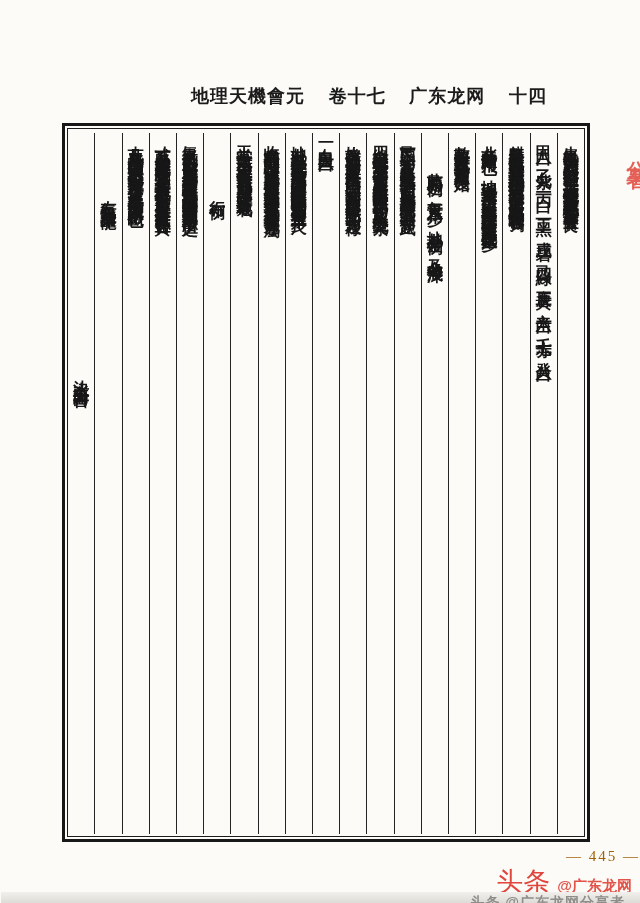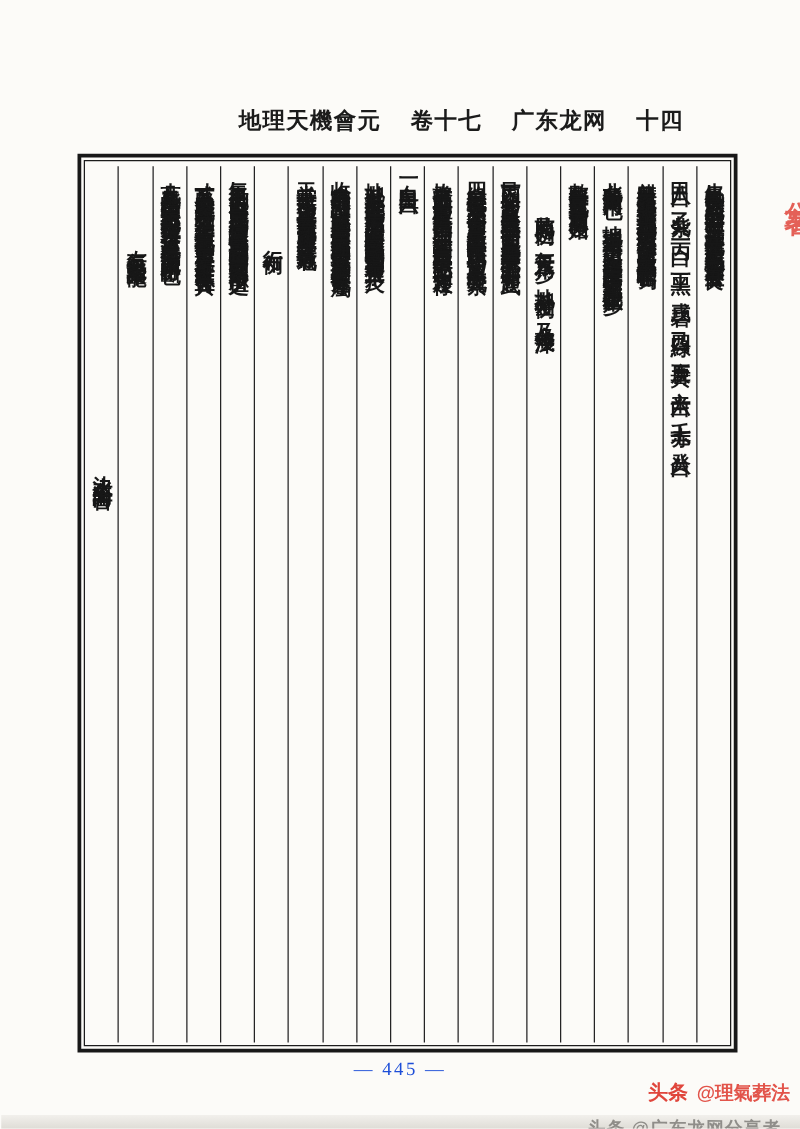--- a/index.html
+++ b/index.html
@@ -33,30 +33,30 @@
     border-left:1px solid #242424;overflow:hidden;min-width:0;
   }
   .col:last-child{border-left:none;}
   .coltext{
     writing-mode:vertical-rl;text-orientation:upright;
     font-size:16px;line-height:1;letter-spacing:2px;font-weight:600;
     color:#171717;
   }
   
   .pagenum{
-    position:absolute;left:0;top:848px;width:100%;text-align:center;
-    font-size:15px;letter-spacing:2px;color:#1d4ed8;
+    position:absolute;left:0;top:848px;width:100%;text-align:right;
+    font-size:15px;letter-spacing:2px;color:#a16207;
   }
   
   .wm-bottom{
     position:absolute;right:8px;top:864px;
     display:flex;align-items:baseline;gap:7px;white-space:nowrap;
     font-family:"Liberation Sans","DejaVu Sans",sans-serif;
   }
-  .wm-brand{font-size:16px;font-weight:bold;}
+  .wm-brand{font-size:27px;font-weight:normal;}
   .wm-handle{font-size:15px;font-weight:bold;opacity:.92;}
   .wm-side{
     position:absolute;right:-9px;top:146px;
     writing-mode:vertical-rl;text-orientation:upright;
     font-size:19px;font-weight:bold;letter-spacing:4px;opacity:.85;
     font-family:"Liberation Sans","DejaVu Sans",sans-serif;
   }
   .bottom-strip{
     position:absolute;left:1px;bottom:0;width:100%;height:11px;
     background:linear-gradient(#f2f0ec,#dedcd6);overflow:hidden;
@@ -140,21 +140,21 @@
             <span class="coltext" style="padding-top: 234px;">決水主向論向首</span>
           </div>
         </div>
     </div>
   </div>
 
   <div class="pagenum">— 445 —</div>
 
   <div class="wm-bottom">
     <span class="wm-brand wm" style="color: rgb(224, 70, 60);">头条</span>
-    <span class="wm-handle wm" style="color: rgb(224, 70, 60);">@理氣葬法</span>
+    <span class="wm-handle wm" style="color: rgb(224, 70, 60);">@广东龙网</span>
   </div>
 
   <div class="wm-side wm" style="color: rgb(224, 70, 60);">分享者</div>
 
   <div class="bottom-strip">
     <span class="wm-cut">头条 @广东龙网分享者</span>
   </div>
 
 </div>
 

